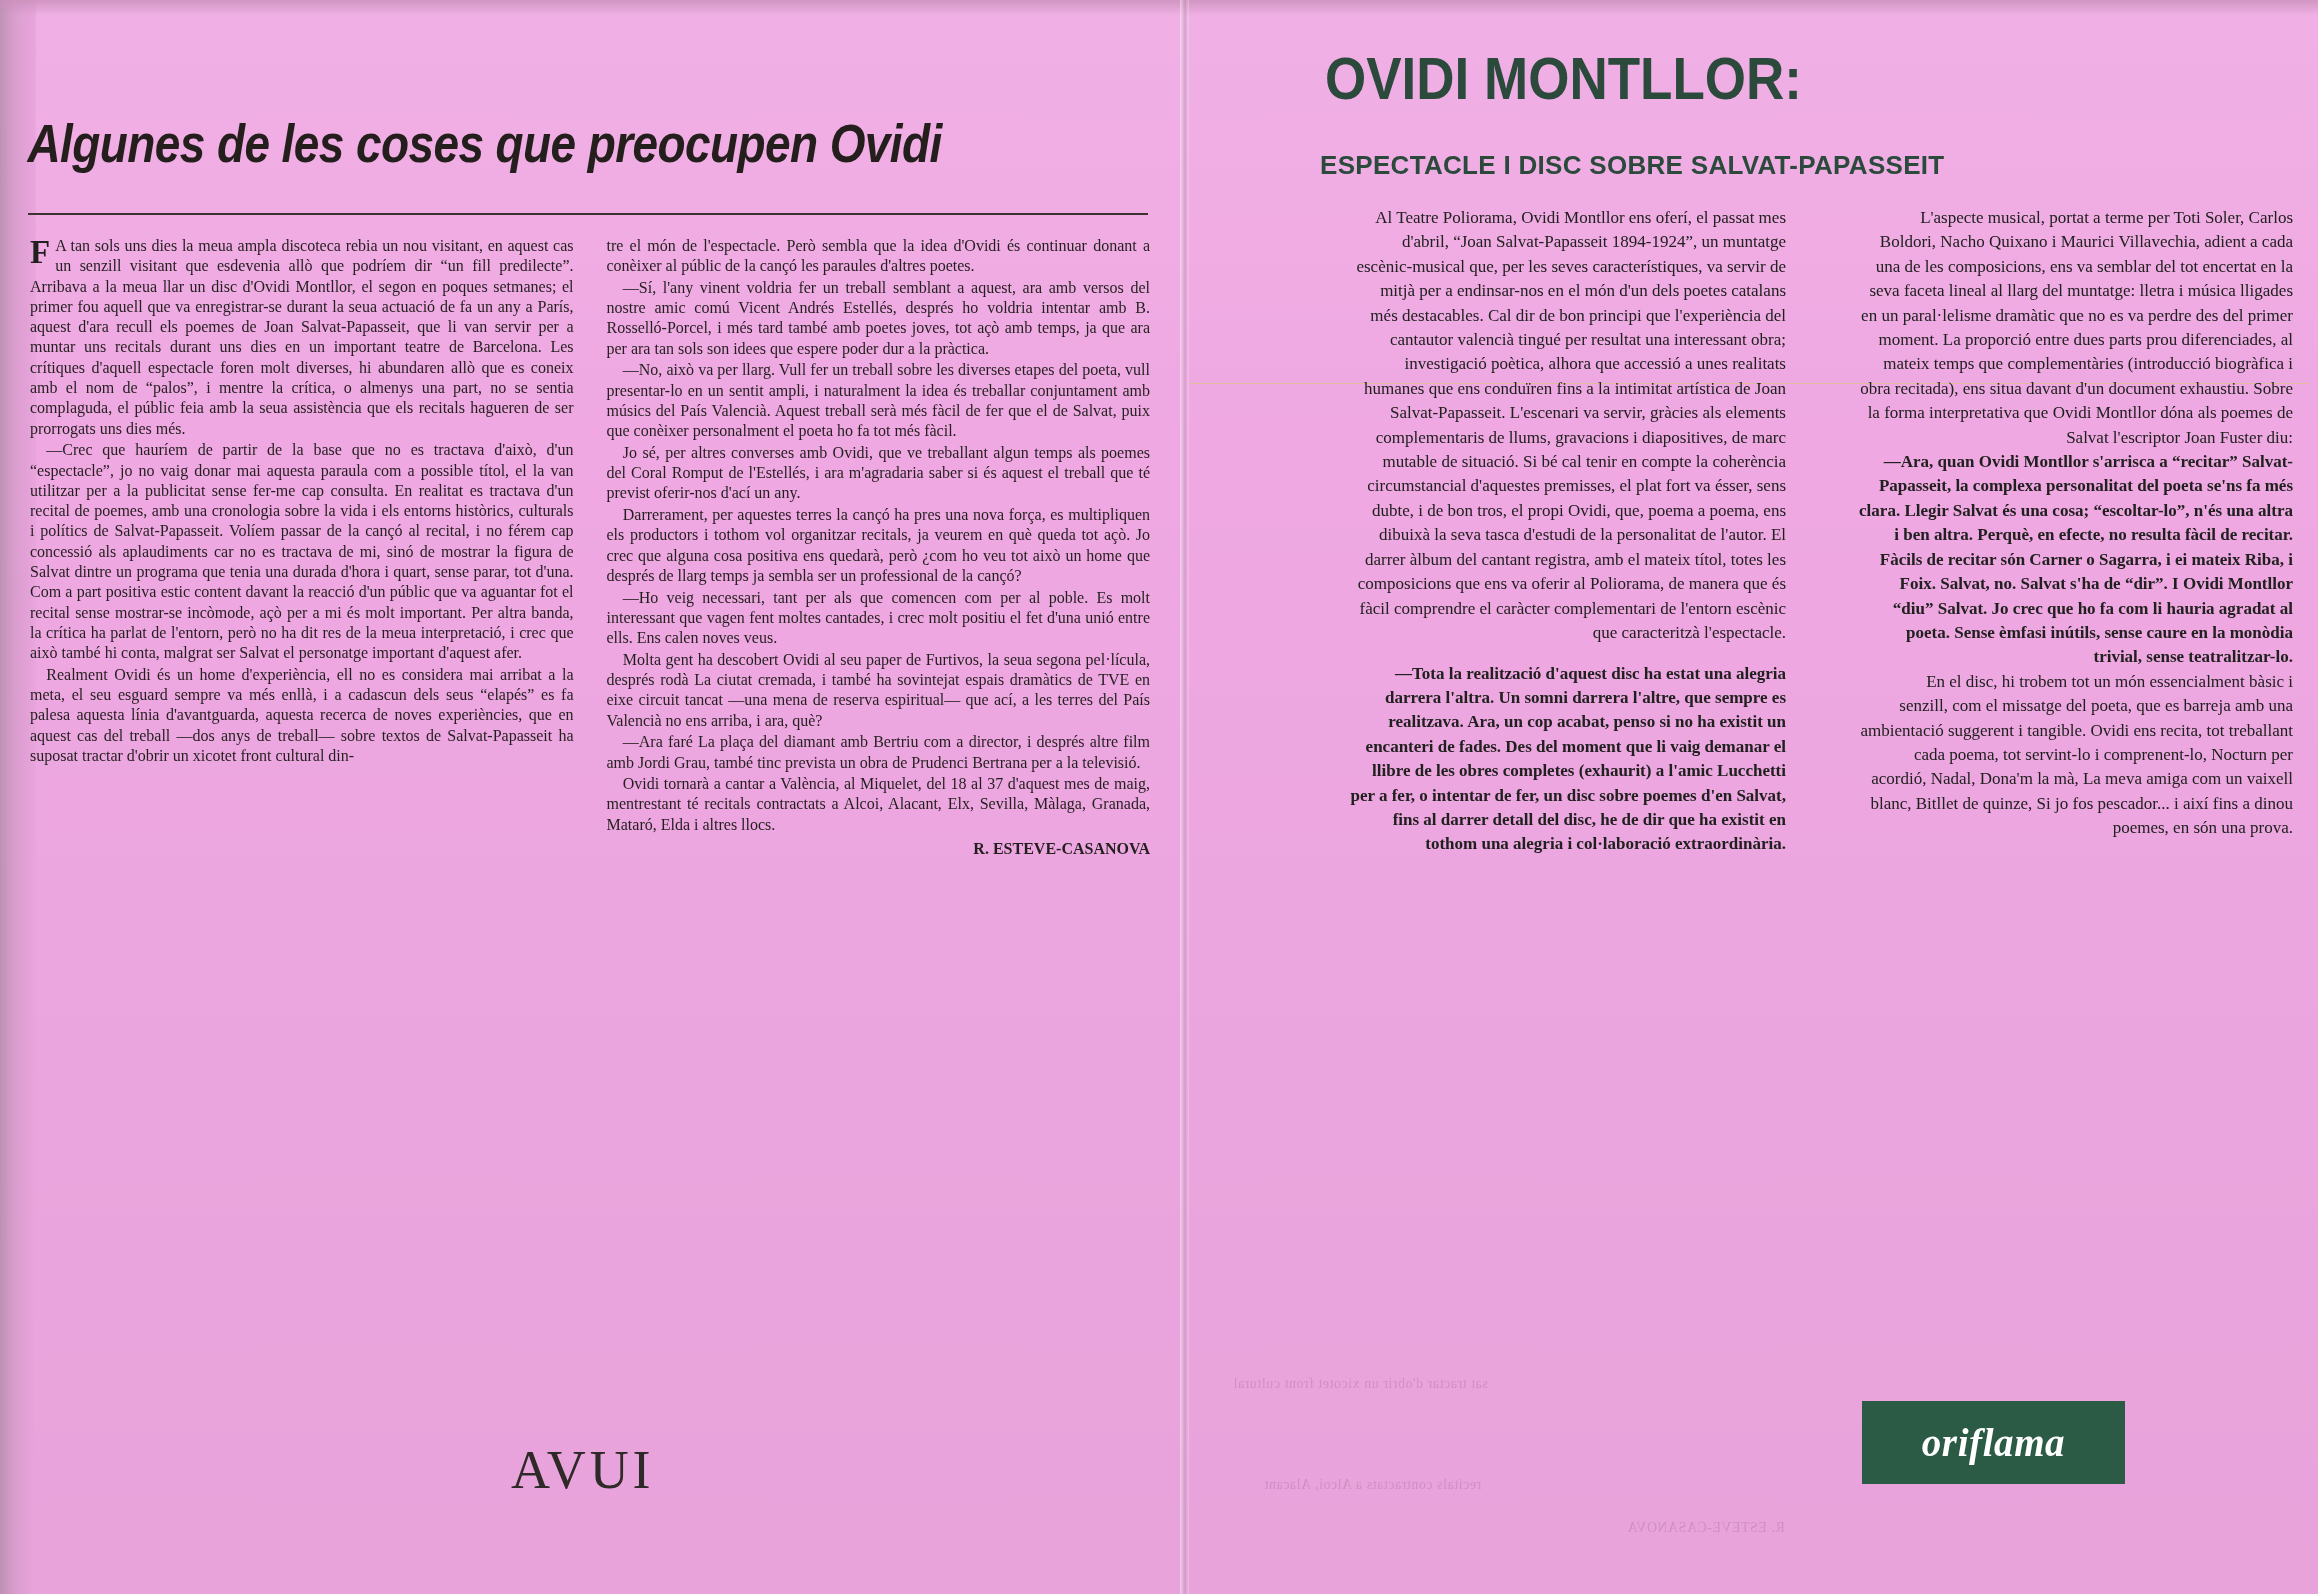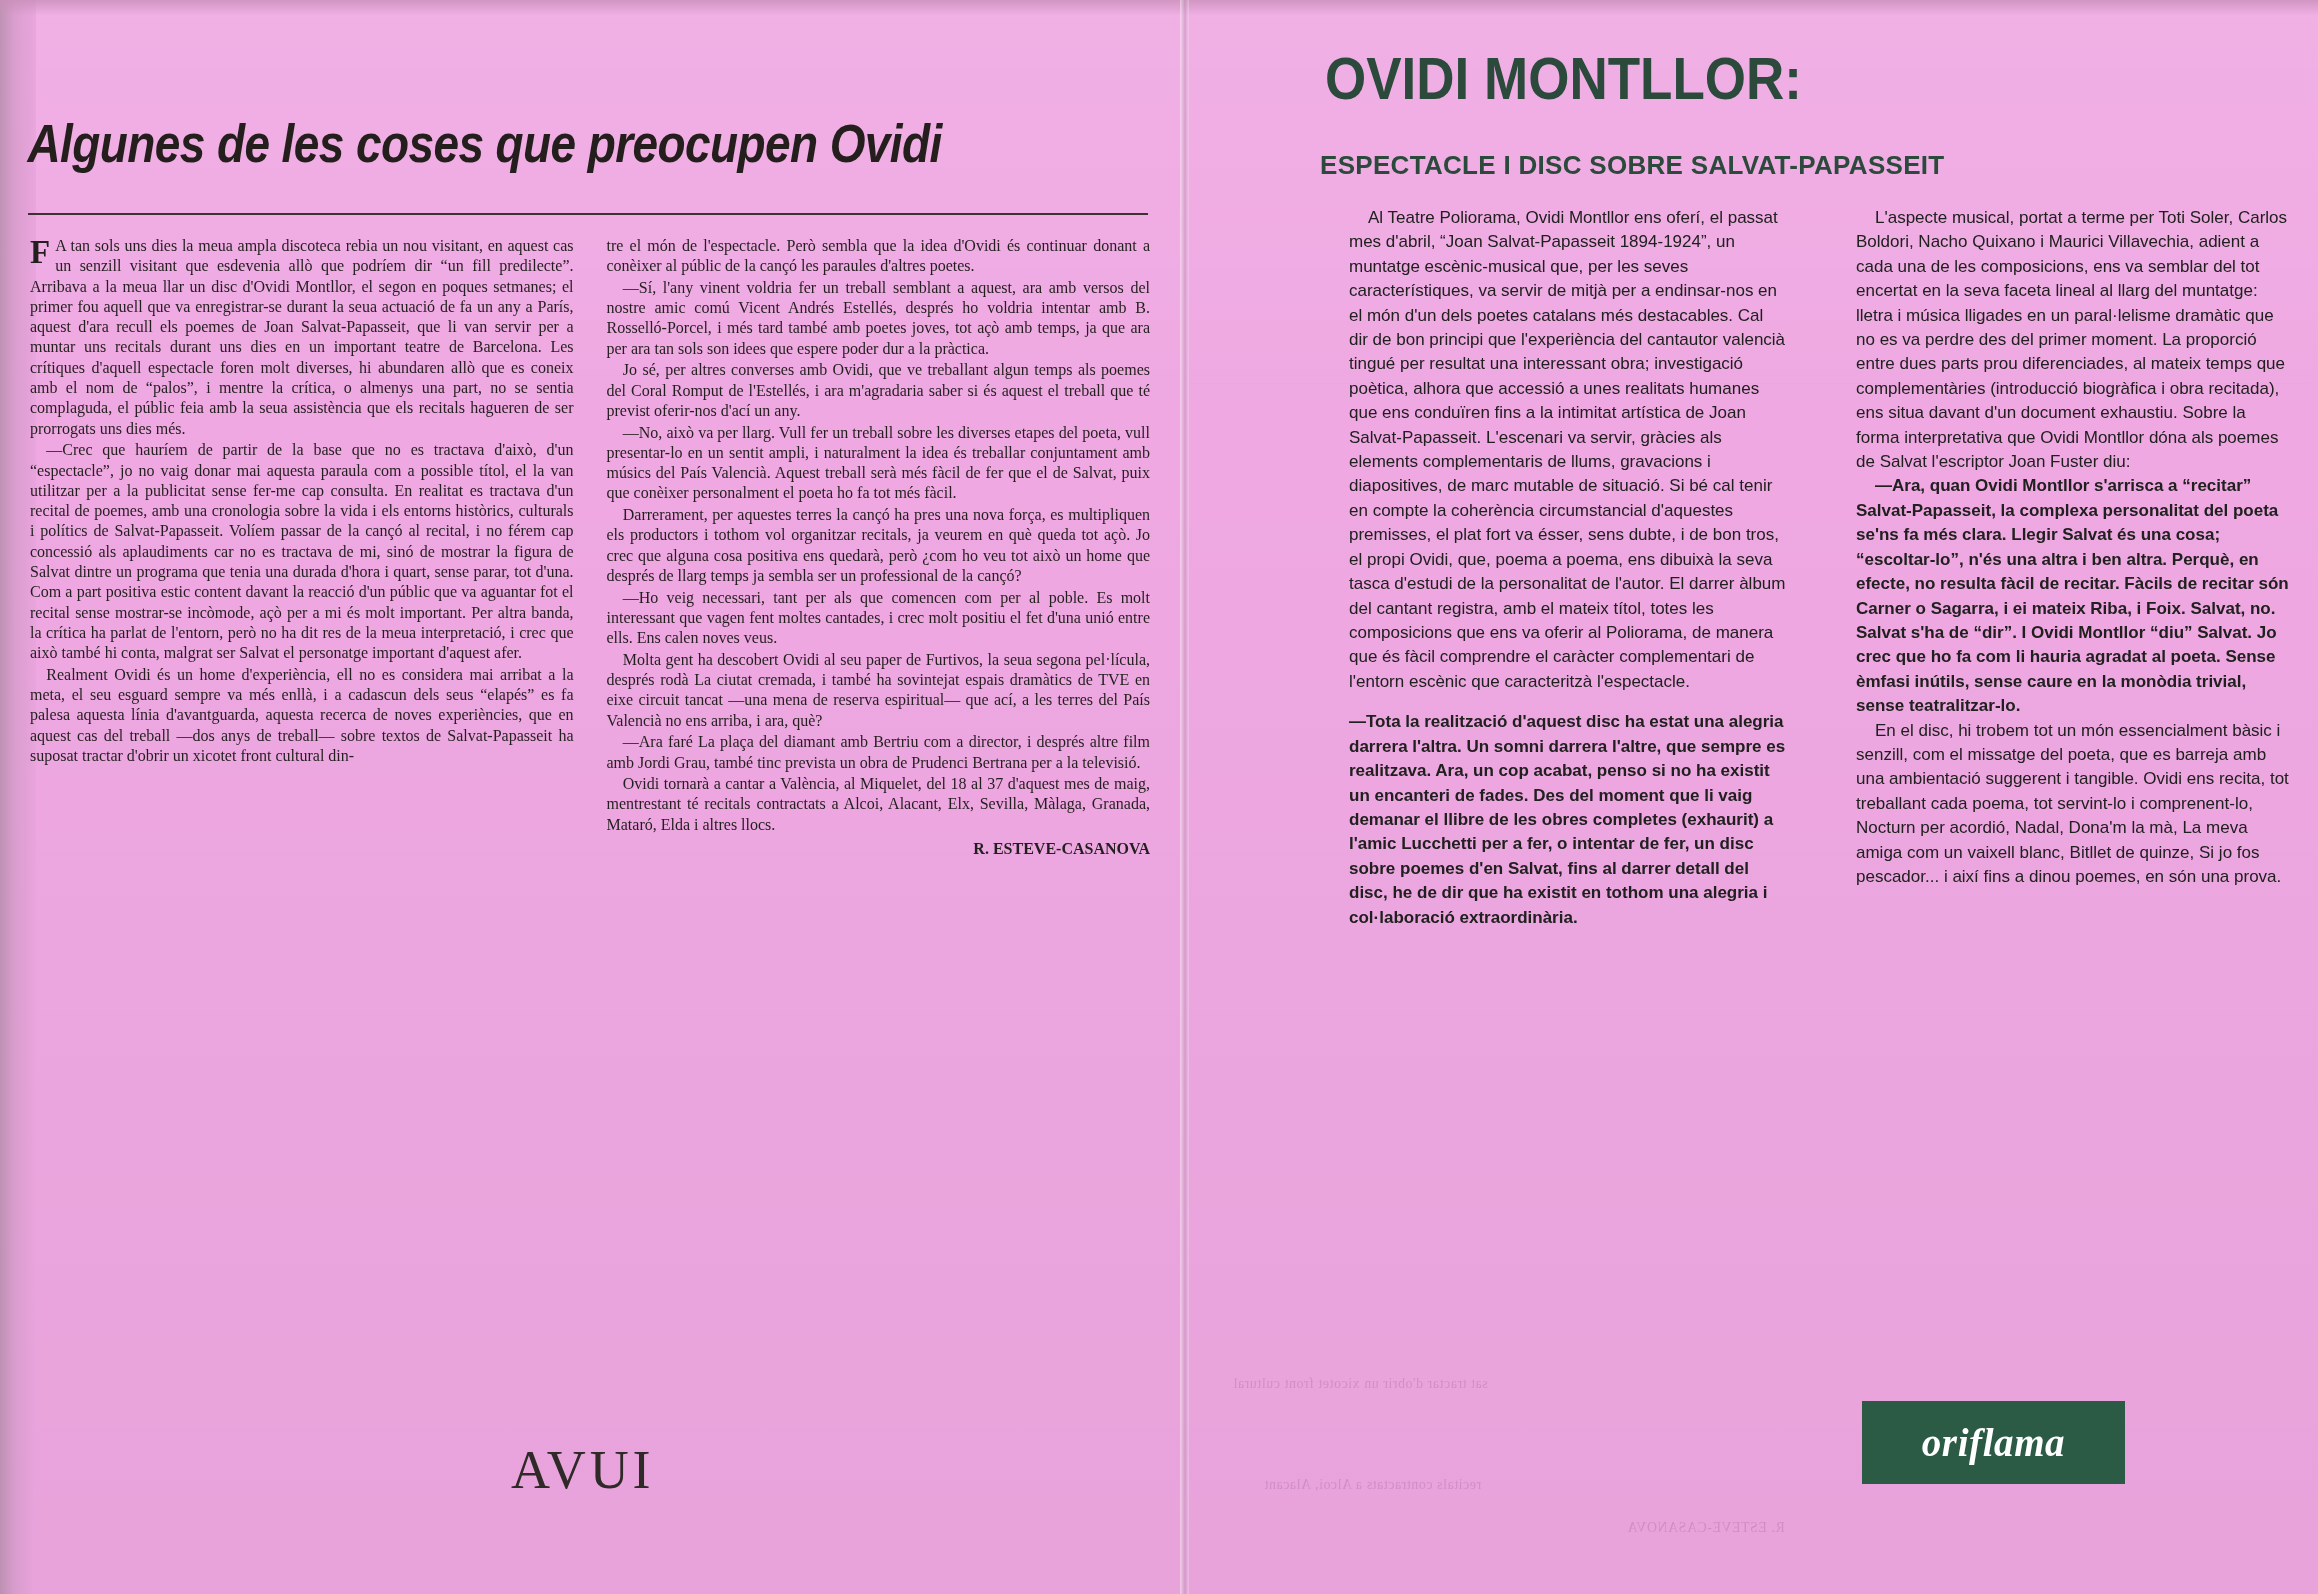--- a/index.html
+++ b/index.html
@@ -147,25 +147,25 @@
   }
   .right-cols {
     position: absolute;
     left: 128px; top: 206px;
     width: 976px;
     display: flex;
     gap: 38px;
   }
   .rcol {
     width: 469px;
-    font-family: Liberation Sans, sans-serif;
+    font-family: Liberation Serif, serif;
     font-size: 17px;
     line-height: 24.4px;
     color: #20201f;
-    text-align: left;
+    text-align: right;
     margin-left: 32px;
   }
   .rcol p { margin: 0 0 0 0; text-indent: 19px; }
   .rcol p.noind { text-indent: 0; }
   .rcol p.b { font-weight: bold; }
   .rcol p.sp { margin-top: 16.3px; }
   .oriflama-box {
     position: absolute;
     left: 673px; top: 1401px;
     width: 263px; height: 83px;
@@ -203,22 +203,22 @@
 
       <div class="lcol">
         <p class="noind"><span class="drop">F</span>A tan sols uns dies la meua ampla discoteca rebia un nou visitant, en aquest cas un senzill visitant que esdevenia allò que podríem dir “un fill predilecte”. Arribava a la meua llar un disc d'Ovidi Montllor, el segon en poques setmanes; el primer fou aquell que va enregistrar-se durant la seua actuació de fa un any a París, aquest d'ara recull els poemes de Joan Salvat-Papasseit, que li van servir per a muntar uns recitals durant uns dies en un important teatre de Barcelona. Les crítiques d'aquell espectacle foren molt diverses, hi abundaren allò que es coneix amb el nom de “palos”, i mentre la crítica, o almenys una part, no se sentia complaguda, el públic feia amb la seua assistència que els recitals hagueren de ser prorrogats uns dies més.</p>
         <p>—Crec que hauríem de partir de la base que no es tractava d'això, d'un “espectacle”, jo no vaig donar mai aquesta paraula com a possible títol, el la van utilitzar per a la publicitat sense fer-me cap consulta. En realitat es tractava d'un recital de poemes, amb una cronologia sobre la vida i els entorns històrics, culturals i polítics de Salvat-Papasseit. Volíem passar de la cançó al recital, i no férem cap concessió als aplaudiments car no es tractava de mi, sinó de mostrar la figura de Salvat dintre un programa que tenia una durada d'hora i quart, sense parar, tot d'una. Com a part positiva estic content davant la reacció d'un públic que va aguantar fot el recital sense mostrar-se incòmode, açò per a mi és molt important. Per altra banda, la crítica ha parlat de l'entorn, però no ha dit res de la meua interpretació, i crec que això també hi conta, malgrat ser Salvat el personatge important d'aquest afer.</p>
         <p>Realment Ovidi és un home d'experiència, ell no es considera mai arribat a la meta, el seu esguard sempre va més enllà, i a cadascun dels seus “elapés” es fa palesa aquesta línia d'avantguarda, aquesta recerca de noves experiències, que en aquest cas del treball —dos anys de treball— sobre textos de Salvat-Papasseit ha suposat tractar d'obrir un xicotet front cultural din-</p>
       </div>
 
       <div class="lcol">
         <p class="noind">tre el món de l'espectacle. Però sembla que la idea d'Ovidi és continuar donant a conèixer al públic de la cançó les paraules d'altres poetes.</p>
         <p>—Sí, l'any vinent voldria fer un treball semblant a aquest, ara amb versos del nostre amic comú Vicent Andrés Estellés, després ho voldria intentar amb B. Rosselló-Porcel, i més tard també amb poetes joves, tot açò amb temps, ja que ara per ara tan sols son idees que espere poder dur a la pràctica.</p>
+        <p>—No, això va per llarg. Vull fer un treball sobre les diverses etapes del poeta, vull presentar-lo en un sentit ampli, i naturalment la idea és treballar conjuntament amb músics del País Valencià. Aquest treball serà més fàcil de fer que el de Salvat, puix que conèixer personalment el poeta ho fa tot més fàcil.</p>
         <p>Jo sé, per altres converses amb Ovidi, que ve treballant algun temps als poemes del Coral Romput de l'Estellés, i ara m'agradaria saber si és aquest el treball que té previst oferir-nos d'ací un any.</p>
-        <p>—No, això va per llarg. Vull fer un treball sobre les diverses etapes del poeta, vull presentar-lo en un sentit ampli, i naturalment la idea és treballar conjuntament amb músics del País Valencià. Aquest treball serà més fàcil de fer que el de Salvat, puix que conèixer personalment el poeta ho fa tot més fàcil.</p>
         <p>Darrerament, per aquestes terres la cançó ha pres una nova força, es multipliquen els productors i tothom vol organitzar recitals, ja veurem en què queda tot açò. Jo crec que alguna cosa positiva ens quedarà, però ¿com ho veu tot això un home que després de llarg temps ja sembla ser un professional de la cançó?</p>
         <p>—Ho veig necessari, tant per als que comencen com per al poble. Es molt interessant que vagen fent moltes cantades, i crec molt positiu el fet d'una unió entre ells. Ens calen noves veus.</p>
         <p>Molta gent ha descobert Ovidi al seu paper de Furtivos, la seua segona pel·lícula, després rodà La ciutat cremada, i també ha sovintejat espais dramàtics de TVE en eixe circuit tancat —una mena de reserva espiritual— que ací, a les terres del País Valencià no ens arriba, i ara, què?</p>
         <p>—Ara faré La plaça del diamant amb Bertriu com a director, i després altre film amb Jordi Grau, també tinc prevista un obra de Prudenci Bertrana per a la televisió.</p>
         <p>Ovidi tornarà a cantar a València, al Miquelet, del 18 al 37 d'aquest mes de maig, mentrestant té recitals contractats a Alcoi, Alacant, Elx, Sevilla, Màlaga, Granada, Mataró, Elda i altres llocs.</p>
         <div class="sig">R. ESTEVE-CASANOVA</div>
       </div>
 
     </div>
 

